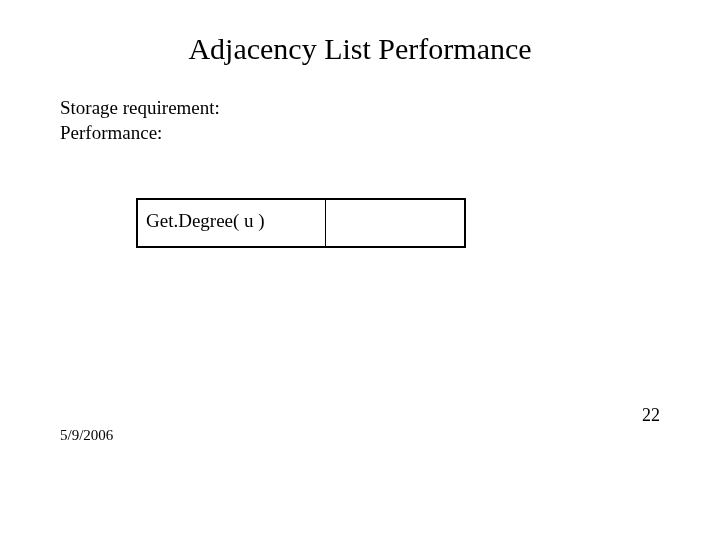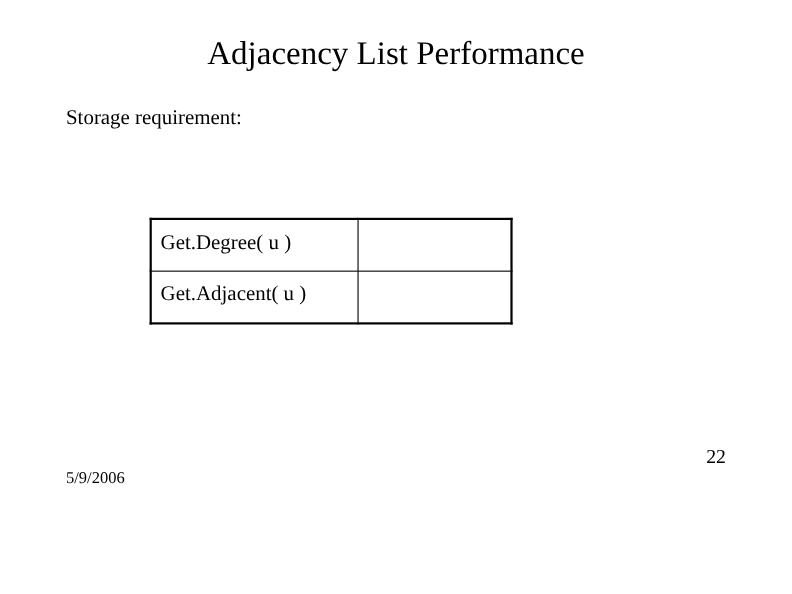--- a/index.html
+++ b/index.html
@@ -73,30 +73,27 @@
 </style>
 </head>
 <body>
 
 <div class="slide">
 
   <div class="title">Adjacency List Performance</div>
 
   <div class="body-text">
     <div>Storage requirement:</div>
+    <div>Performance:</div>
   </div>
 
   <table class="perf-table">
     <tbody>
         <tr>
       <td class="op">Get.Degree( u )</td>
-      <td class="val"></td>
-    </tr>
-    <tr>
-      <td class="op">Get.Adjacent( u )</td>
       <td class="val"></td>
     </tr>
   </tbody>
     </table>
 
   <div class="footer-date">5/9/2006</div>
   <div class="footer-page">22</div>
 
 </div>
 

